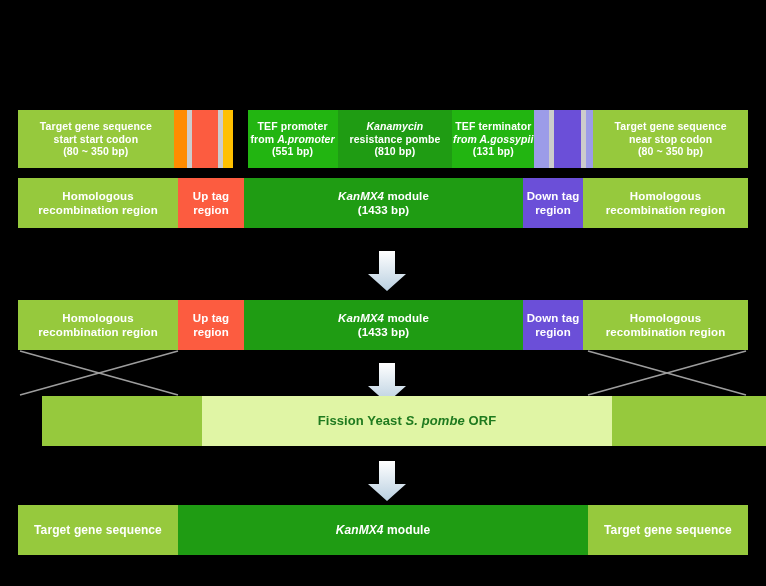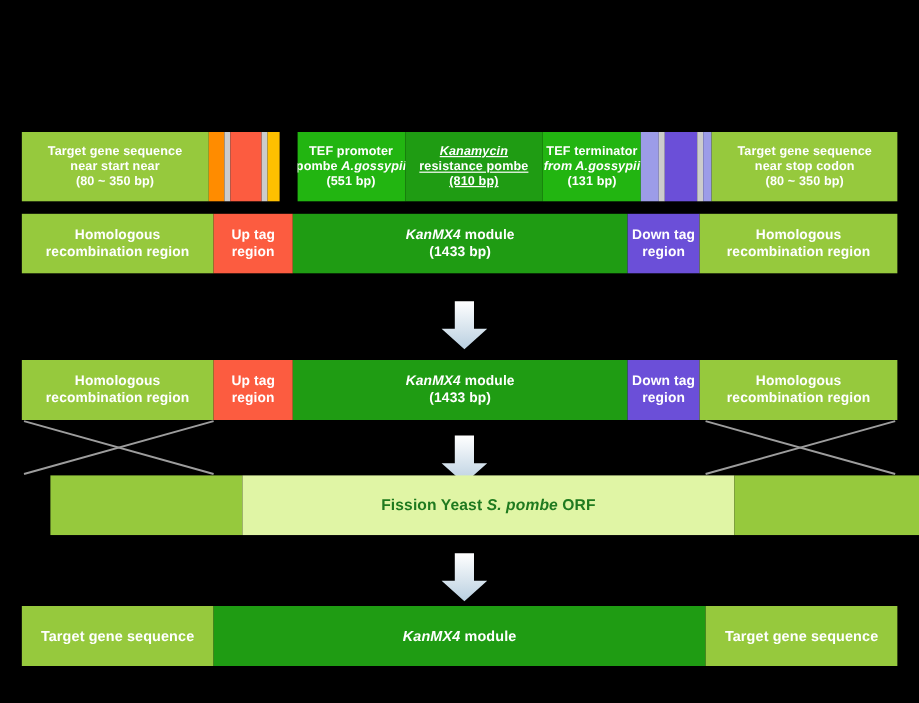--- a/index.html
+++ b/index.html
@@ -83,34 +83,34 @@
   #cross-right { left: 586px; width: 162px; }
 </style>
 </head>
 <body>
 
 <div id="stage">
 
   <div class="row" id="row1">
       <div class="seg" style="width: 159px; background: rgb(150, 201, 61);">
         <span class="ln">Target gene sequence</span>
-        <span class="ln">near start near</span>
+        <span class="ln">start start codon</span>
         <span class="ln">(80 ~ 350 bp)</span>
       </div>
       <div class="seg" style="width: 14px; background: rgb(255, 140, 0);"></div>
       <div class="seg" style="width: 5px; background: rgb(204, 204, 204);"></div>
       <div class="seg" style="width: 26px; background: rgb(252, 92, 64);"></div>
       <div class="seg" style="width: 5px; background: rgb(204, 204, 204);"></div>
       <div class="seg" style="width: 10px; background: rgb(255, 192, 0);"></div>
       <div class="seg" style="width: 92px; background: rgb(34, 181, 17); margin-left: 15px;">
         <span class="ln">TEF promoter</span>
-        <span class="ln"><span>pombe </span><span class="it">A.gossypii</span></span>
+        <span class="ln"><span>from </span><span class="it">A.promoter</span></span>
         <span class="ln">(551 bp)</span>
       </div>
-      <div class="seg" style="width: 117px; background: rgb(31, 156, 19); text-decoration: underline;">
+      <div class="seg" style="width: 117px; background: rgb(31, 156, 19);">
         <span class="ln it">Kanamycin</span>
         <span class="ln">resistance pombe</span>
         <span class="ln">(810 bp)</span>
       </div>
       <div class="seg" style="width: 84px; background: rgb(34, 181, 17);">
         <span class="ln">TEF terminator</span>
         <span class="ln it">from A.gossypii</span>
         <span class="ln">(131 bp)</span>
       </div>
       <div class="seg" style="width: 15px; background: rgb(156, 156, 232);"></div>

